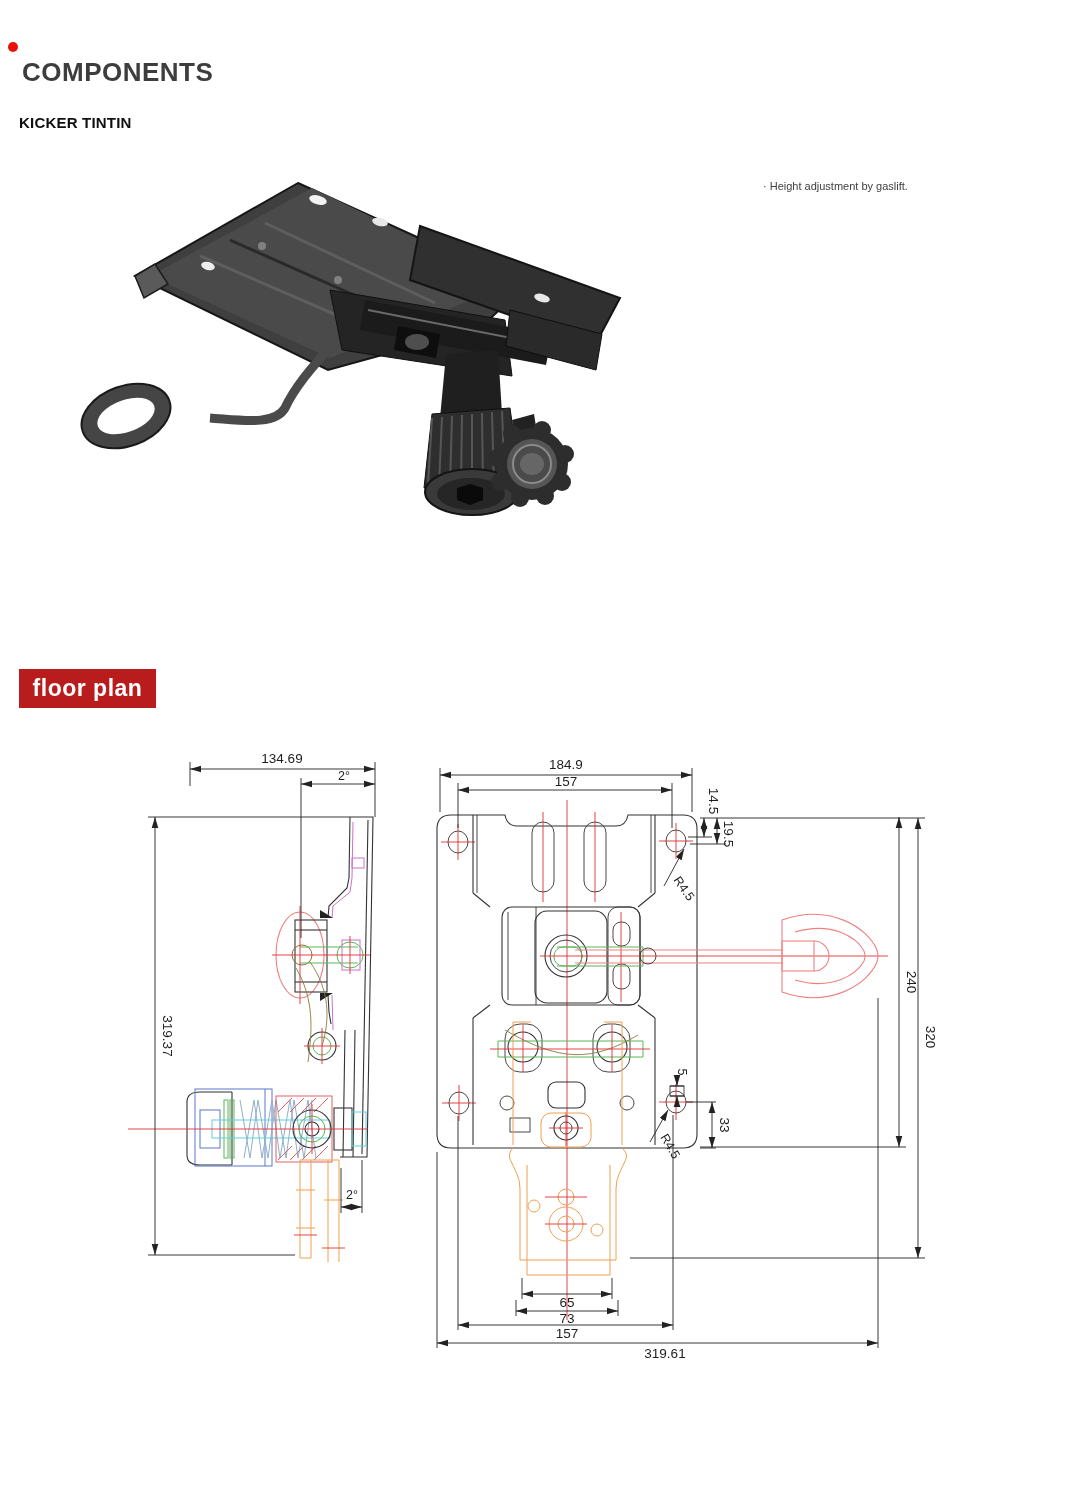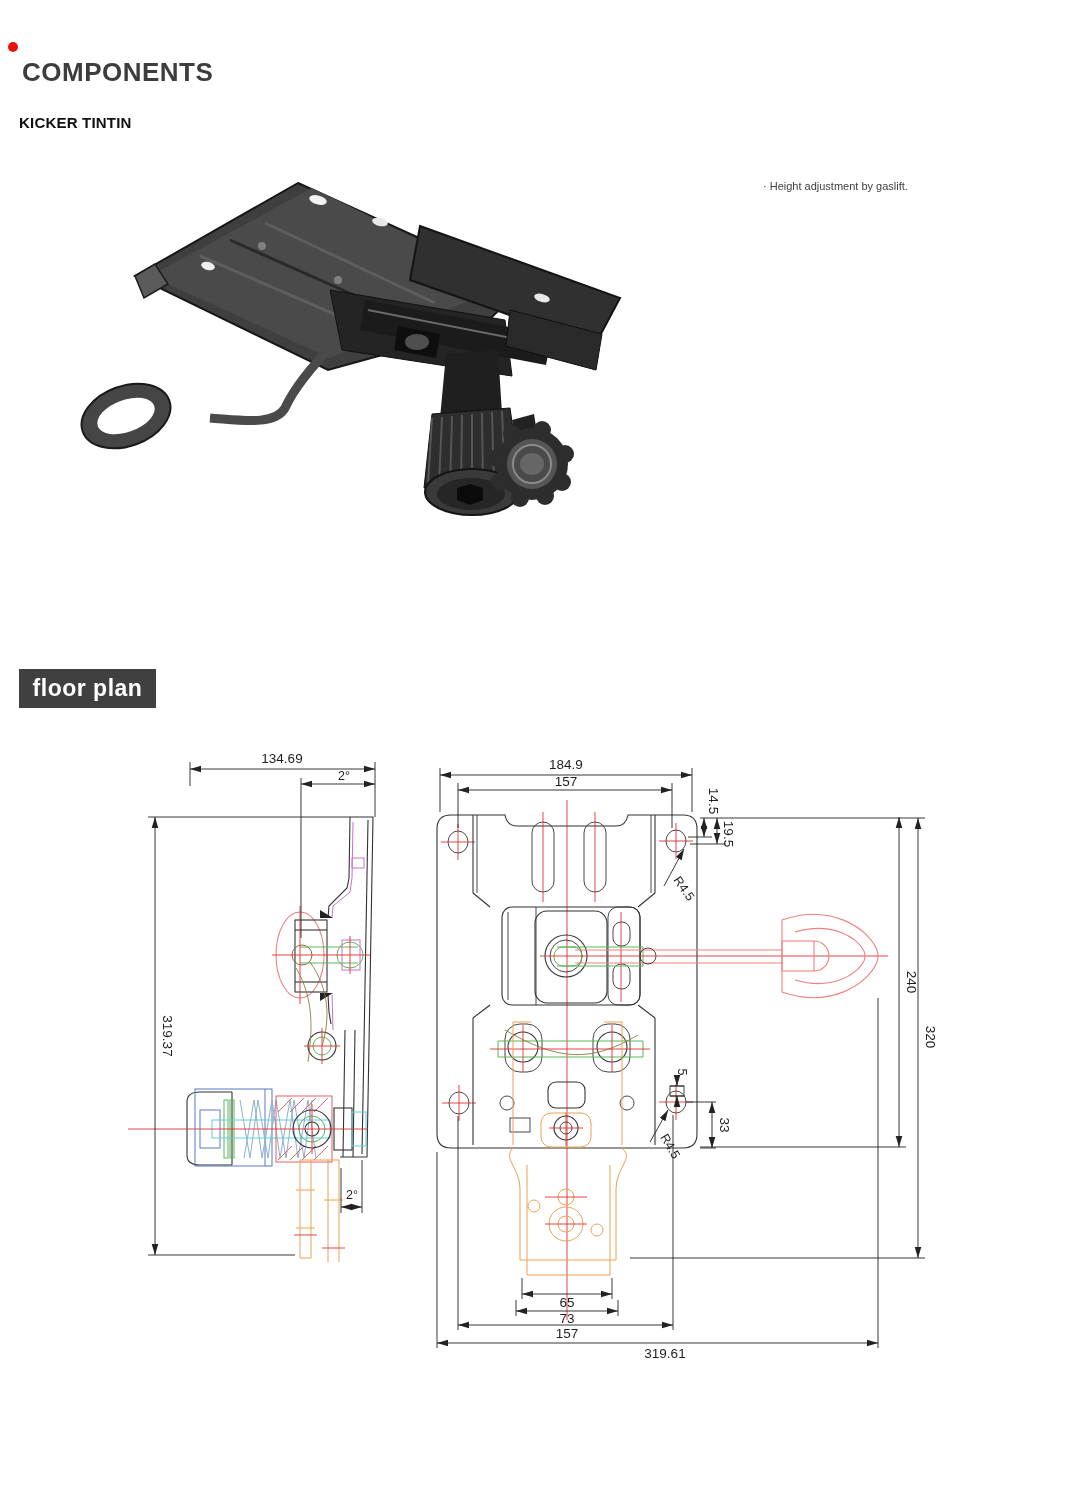--- a/index.html
+++ b/index.html
@@ -3,21 +3,21 @@
 <meta charset="utf-8">
 <style>
   html,body{margin:0;padding:0;background:#ffffff;}
   body{width:1086px;height:1490px;position:relative;font-family:"Liberation Sans","DejaVu Sans",sans-serif;overflow:hidden;}
   .hdr{position:absolute;left:0;top:0;width:1086px;}
   .bullet{position:absolute;left:8px;top:42px;width:10px;height:10px;border-radius:50%;background:#e8120c;}
   .title{position:absolute;left:22px;top:30px;font-size:26px;font-weight:800;color:#3d3d3d;letter-spacing:.5px;margin-top:27px;}
   .prodname{position:absolute;left:19px;top:114px;font-size:15px;font-weight:700;color:#101010;letter-spacing:.2px;}
   .note{position:absolute;left:756px;top:180px;font-size:11px;color:#404040;margin-left:7px;}
   .photo{position:absolute;left:80px;top:158px;width:555px;height:366px;}
-  .banner{position:absolute;left:19px;top:669px;width:137px;height:39px;background:#404040;display:flex;align-items:center;justify-content:center;}
+  .banner{position:absolute;left:19px;top:669px;width:137px;height:39px;background:#b91c1c;display:flex;align-items:center;justify-content:center;}
   .banner span{color:#ffffff;font-size:23px;font-weight:800;letter-spacing:.5px;}
   .draw{position:absolute;left:0;top:728px;width:1086px;height:662px;}
   svg text{font-family:"Liberation Sans","DejaVu Sans",sans-serif;font-size:13.5px;fill:#1e1e1e;}
   svg .sm{font-size:12.5px;}
   .k{stroke:#333;stroke-width:1.1;fill:none}
   .kt{stroke:#333;stroke-width:.9;fill:none}
   .r{stroke:#e03030;stroke-width:.9;fill:none}
   .sal{stroke:#f08080;stroke-width:1.1;fill:none}
   .grn{stroke:#58b858;stroke-width:1;fill:none}
   .org{stroke:#f0a050;stroke-width:1;fill:none}

